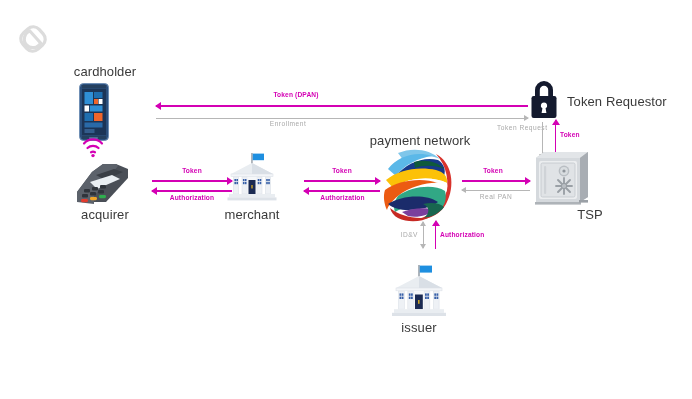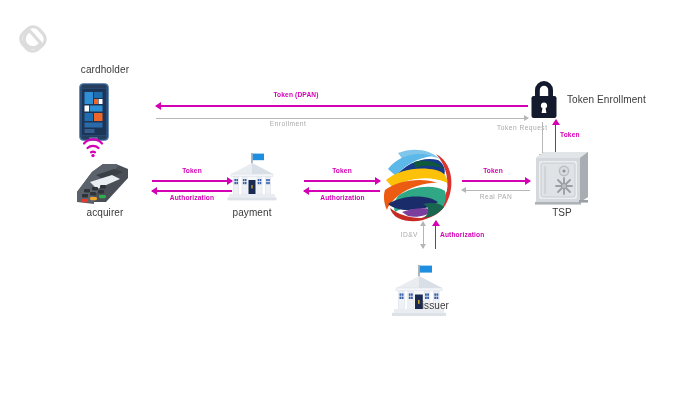--- a/index.html
+++ b/index.html
@@ -11,21 +11,21 @@
   }
   #stage {
     position: relative;
     width: 692px; height: 399px;
     background: #ffffff;
   }
   .abs { position: absolute; }
 
   
   .node-label {
-    font-size: 10px;
+    font-size: 13px;
     color: #3a3a3a;
     text-align: center;
     white-space: nowrap;
     letter-spacing: .1px;
   }
   .flow-label {
     font-size: 6.6px;
     font-weight: bold;
     white-space: nowrap;
     letter-spacing: .15px;
@@ -159,21 +159,21 @@
 
   <div class="abs" style="left:524px; top:76px; width:40px; height:44px;">
     <svg width="40" height="44" viewBox="0 0 40 44">
       <path d="M11 21 L11 14 A9 9 0 0 1 29 14 L29 21 L24.2 21 L24.2 14
                A4.2 4.2 0 0 0 15.8 14 L15.8 21 Z" fill="#141a2e"></path>
       <rect x="7.5" y="20" width="25" height="22" rx="2.2" fill="#141a2e"></rect>
       <path d="M20 26.5 A3.1 3.1 0 0 1 21.6 32.3 L22.4 37 L17.6 37 L18.4 32.3
                A3.1 3.1 0 0 1 20 26.5 Z" fill="#ffffff"></path>
     </svg>
   </div>
-  <div class="abs node-label" style="left:567px; top:94px; width:120px; text-align:left;">Token Enrollment</div>
+  <div class="abs node-label" style="left:567px; top:94px; width:120px; text-align:left;">Token Requestor</div>
 
   <div class="abs flow-label gray" style="left:497px; top:124px; width:46px; text-align:right;">Token Request</div>
   <div class="abs arrow-v gray" style="left:538px; top:122px; height:36px;">
     <span class="shaft"></span>
       <span class="head down"></span>
   </div>
 
   <div class="abs arrow-v magenta" style="left:551px; top:120px; height:38px;">
     <span class="shaft"></span>
       <span class="head up"></span>
@@ -255,33 +255,34 @@
           <rect x="33.7" y="30" width="1.6" height="2.2"></rect>
         <rect x="40.2" y="27" width="1.6" height="2.2"></rect>
           <rect x="42.2" y="27" width="1.6" height="2.2"></rect>
         <rect x="40.2" y="30" width="1.6" height="2.2"></rect>
           <rect x="42.2" y="30" width="1.6" height="2.2"></rect>
       </g>
       <rect x="3" y="42" width="46" height="3.4" fill="#e9edf1"></rect>
       <rect x="1.5" y="45.4" width="49" height="3" fill="#dde2e8"></rect>
     </svg>
   </div>
-  <div class="abs node-label" style="left:202px; top:207px; width:100px;">payment</div>
+  <div class="abs node-label" style="left:202px; top:207px; width:100px;">merchant</div>
 
   <div class="abs flow-label magenta" style="left:307px; top:167px; width:70px;">Token</div>
   <div class="abs arrow-h magenta" style="left:304px; top:176px; width:76px;">
     <span class="shaft"></span>
       <span class="head right"></span>
   </div>
   <div class="abs arrow-h magenta" style="left:304px; top:186px; width:76px;">
     <span class="shaft"></span>
       <span class="head left"></span>
   </div>
   <div class="abs flow-label magenta" style="left:300px; top:194px; width:85px;">Authorization</div>
 
+  <div class="abs node-label" style="left:340px; top:133px; width:160px;">payment network</div>
   <div class="abs" style="left:378px; top:146px; width:82px; height:78px;">
     <svg width="82" height="78" viewBox="0 0 82 78">
 
       <path d="M58 8 C74 16 78 40 68 58 C62 69 50 74 40 73
                C52 70 62 62 67 50 C72 37 69 20 58 8 Z" fill="#d8332c"></path>
       <path d="M20 7 C34 1 52 3 62 13 C50 8 36 9 26 15 Z" fill="#7fc6ea"></path>
 
       <path d="M10 23 C20 10 38 5 54 10 C40 12 26 19 18 30 Z" fill="#5bb8e8"></path>
 
       <path d="M18 30 C28 17 46 10 60 14 C66 18 68 24 66 30
@@ -341,21 +342,21 @@
         <line x1="37" y1="30" x2="25" y2="42"></line>
         <line x1="31" y1="28" x2="31" y2="44"></line>
         <line x1="23" y1="36" x2="39" y2="36"></line>
       </g>
       <circle cx="31" cy="36" r="2.6" fill="#b9bec3" stroke="#8f959b" stroke-width="0.7"></circle>
       <rect x="11" y="16" width="2.2" height="28" rx="1" fill="#cfd3d7"></rect>
       <rect x="2" y="52" width="46" height="2.6" fill="#aeb3b8"></rect>
       <rect x="46" y="50" width="9" height="2.6" fill="#9aa0a6"></rect>
     </svg>
   </div>
-  <div class="abs node-label" style="left:532px; top:207px; width:60px;">TSP</div>
+  <div class="abs node-label" style="left:560px; top:207px; width:60px;">TSP</div>
 
   <div class="abs flow-label gray" style="left:386px; top:231px; width:32px; text-align:right;">ID&amp;V</div>
   <div class="abs arrow-v gray" style="left:419px; top:222px; height:26px;">
     <span class="shaft"></span>
       <span class="head up"></span>
       <span class="head down"></span>
   </div>
 
   <div class="abs arrow-v magenta" style="left:431px; top:221px; height:28px;">
     <span class="shaft"></span>
@@ -394,16 +395,16 @@
           <rect x="37.2" y="32.6" width="1.8" height="2.4"></rect>
         <rect x="44.3" y="29.4" width="1.8" height="2.4"></rect>
           <rect x="46.5" y="29.4" width="1.8" height="2.4"></rect>
         <rect x="44.3" y="32.6" width="1.8" height="2.4"></rect>
           <rect x="46.5" y="32.6" width="1.8" height="2.4"></rect>
       </g>
       <rect x="4" y="45.2" width="50" height="3.6" fill="#e9edf1"></rect>
       <rect x="2" y="48.8" width="54" height="3.2" fill="#dde2e8"></rect>
     </svg>
   </div>
-  <div class="abs node-label" style="left:389px; top:300px; width:60px;text-align:right;">issuer</div>
+  <div class="abs node-label" style="left:389px; top:320px; width:60px;">issuer</div>
 
 
 </div>
 
 </body></html>

